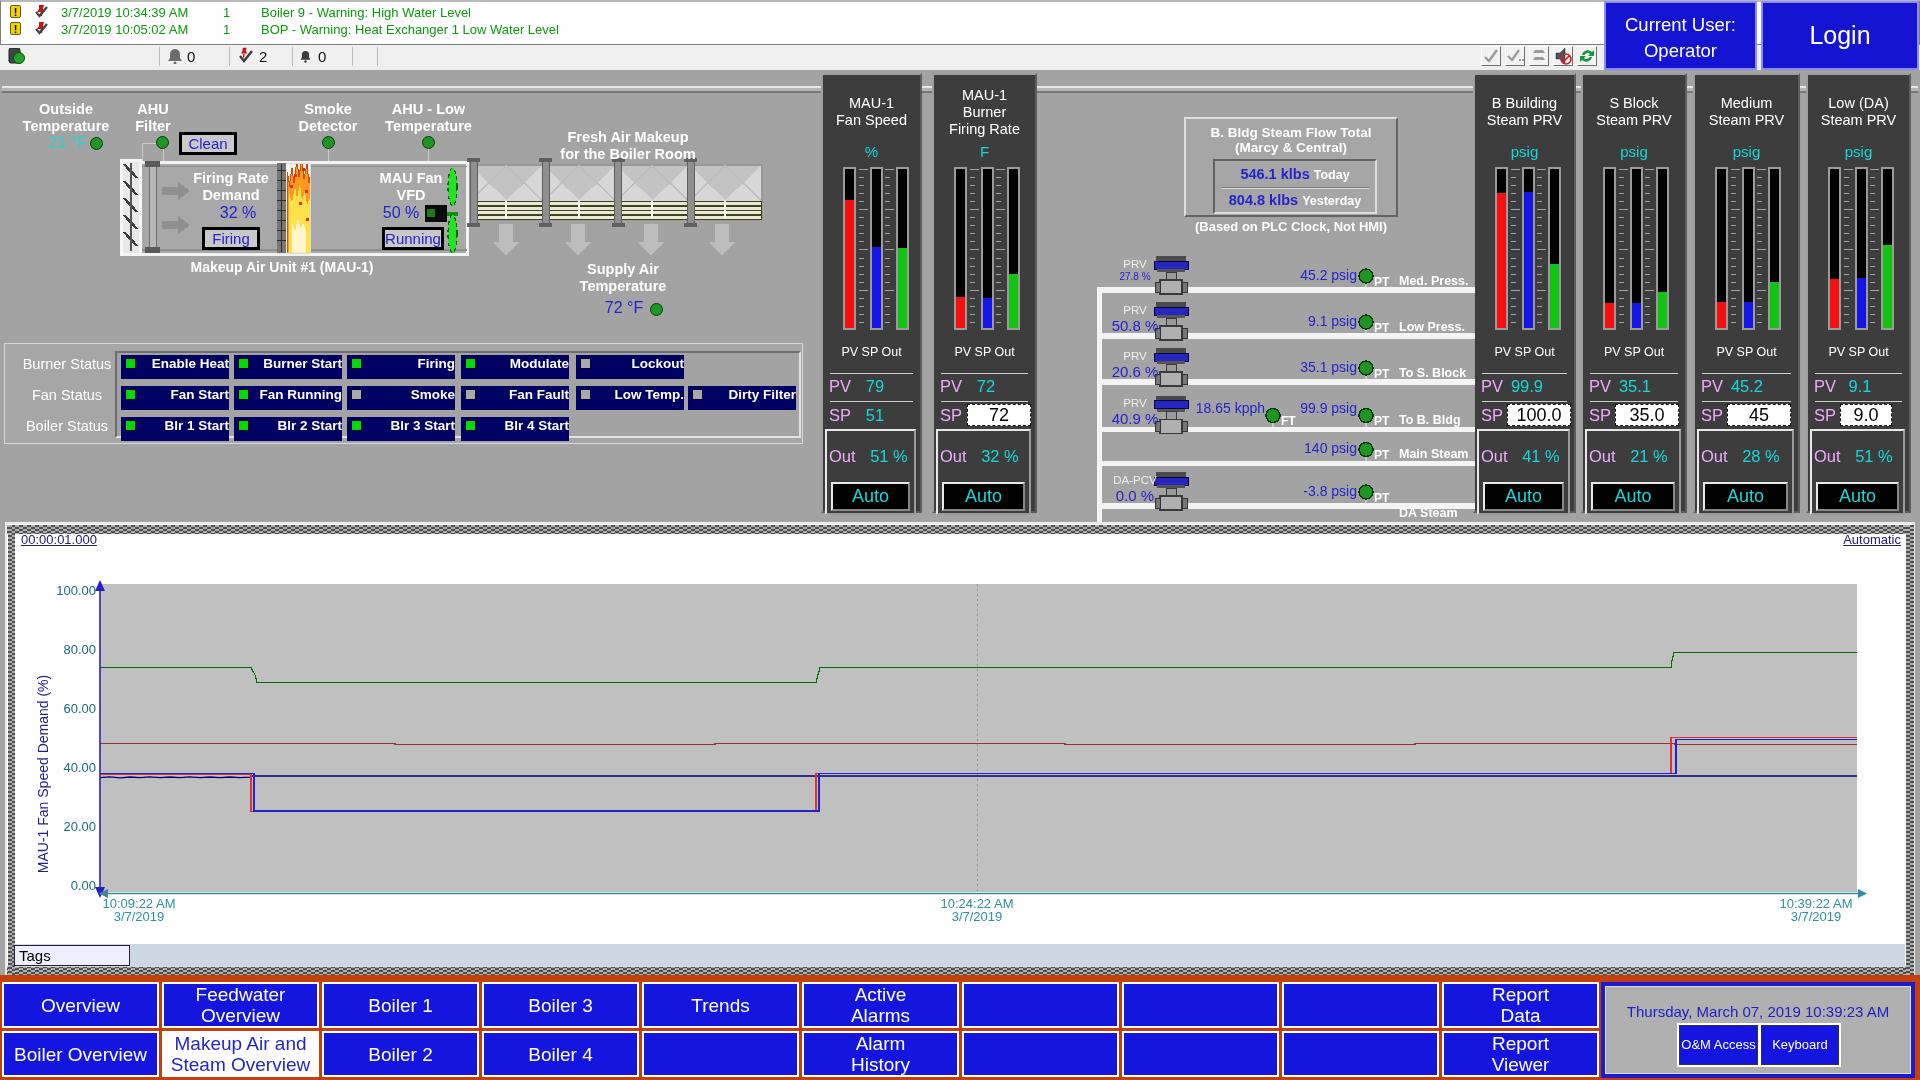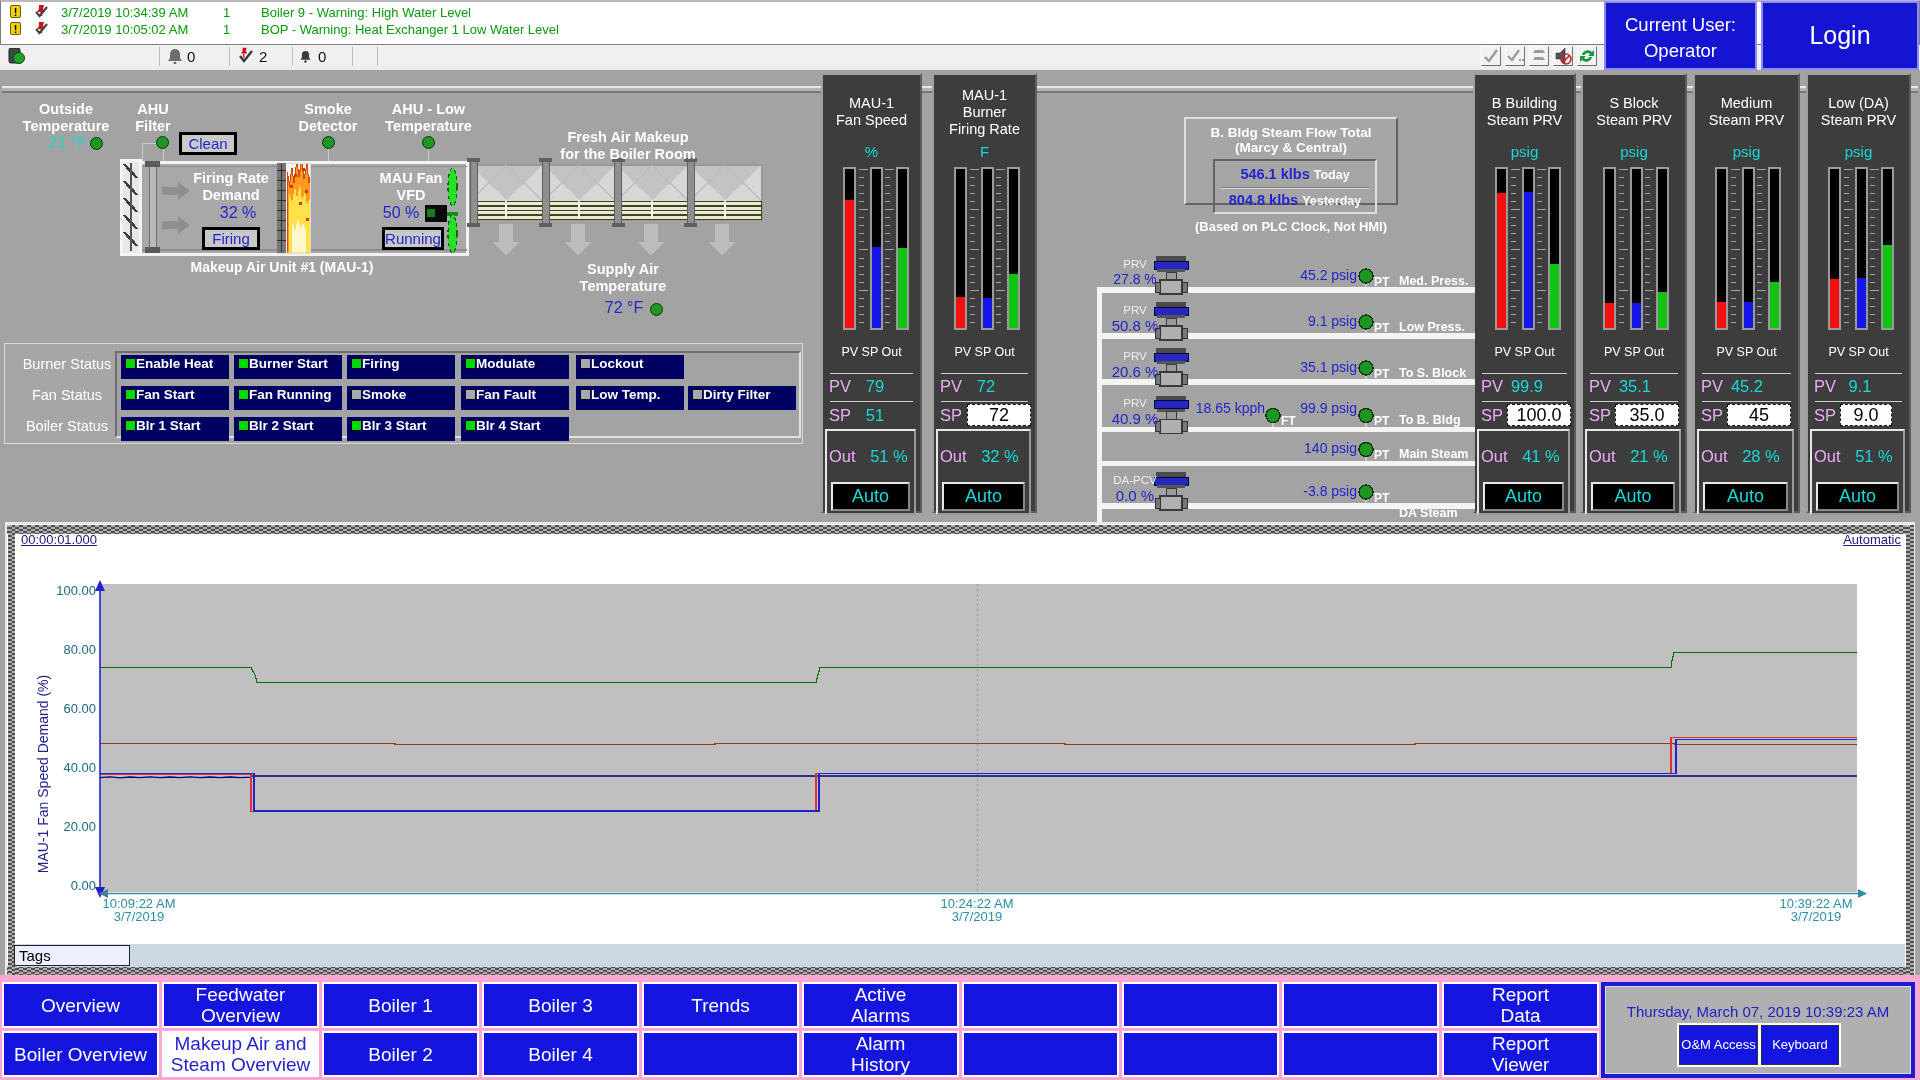--- a/index.html
+++ b/index.html
@@ -26,41 +26,41 @@
 #ridge{left:2px;top:86px;width:1916px;height:7px;background:#b5b5b5;border-top:2px solid #e6e6e6;border-bottom:2px solid #777;box-sizing:border-box}
 
 .ml{position:absolute;color:#fff;font-weight:bold;font-size:14.5px;line-height:16.5px;text-align:center;white-space:nowrap}
 .bv{position:absolute;color:#2424cc;font-size:16px;white-space:nowrap;text-align:center}
 .gbtn{position:absolute;background:#c9c9c9;border:3px solid #000;color:#2424cc;font-size:15px;text-align:center}
 .gdot{position:absolute;background:#1d9623;border:1.5px solid #083a08;border-radius:50%;width:13px;height:13px}
 
 #stat{left:4px;top:343px;width:799px;height:101px;border:1px solid #d9d9d9;background:#a6a6a6}
 #statin{position:absolute;left:110px;top:7px;width:686px;height:87px;border:2px solid;border-color:#6e6e6e #e2e2e2 #e2e2e2 #6e6e6e;background:#a3a3a3}
 .srow{position:absolute;color:#fff;font-weight:normal;font-size:14.5px;width:104px;text-align:center}
-.ind{position:absolute;height:24px;width:108px;background:#000063;color:#fff;font-weight:bold;font-size:13.5px;text-align:left;line-height:17px;padding-left:15px}
+.ind{position:absolute;height:24px;width:108px;background:#000063;color:#fff;font-weight:bold;font-size:13.5px;text-align:right;line-height:17px;padding-left:15px}
 .ind i{position:absolute;left:4px;top:3px;width:11px;height:11px;border:1px solid #003;background:#00da00}
 .ind i.off{background:#a9a9a9}
 
 .fp{position:absolute;top:73px;height:440px;background:#3d3d3d;border:2px solid;border-color:#9f9f9f #5d5d5d #5d5d5d #9f9f9f}
 .fpt{position:absolute;left:0;width:100%;text-align:center;color:#fff;font-size:14.5px;line-height:17px;font-weight:normal}
 .fpu{position:absolute;left:0;top:68px;width:100%;text-align:center;color:#17d8d8;font-size:15px}
 .vbar{position:absolute;top:92px;width:13px;height:163px;background:#000;border:2px solid #9a9a9a}
 .vbar i{position:absolute;bottom:0;left:0;width:100%;display:block}
 .tick{position:absolute;top:92px;width:10px;height:165px}
 .tick:before{content:"";position:absolute;left:2px;top:2px;width:5px;height:161px;background:repeating-linear-gradient(to bottom,#a2a2a2 0 1px,transparent 1px 8.05px)}
 .tick:after{content:"";position:absolute;left:2px;top:2px;width:9px;height:161px;background:repeating-linear-gradient(to bottom,#a2a2a2 0 1px,transparent 1px 40.25px)}
 .psolbl{position:absolute;top:270px;left:0;width:100%;text-align:center;color:#fff;font-size:12.5px}
 .fpsep{position:absolute;left:7px;right:7px;height:1px;background:#cfcfcf}
 .fprow{position:absolute;left:6px;color:#f0abfc;font-size:16.5px}
 .fpval{position:absolute;color:#17d8d8;font-size:16.5px;text-align:center}
 .spbox{position:absolute;top:329px;height:22px;background:#fff;border:1px dashed #111;color:#000;font-size:18px;text-align:center;line-height:20px}
 .outpan{position:absolute;left:2px;right:4px;top:354px;height:86px;border:2px solid;border-color:#e8e8e8 #9a9a9a #9a9a9a #e8e8e8;background:#3d3d3d}
 .autob{position:absolute;left:4px;right:4px;top:51px;height:29px;background:#000;border:2px solid;border-color:#e8e8e8 #888 #888 #e8e8e8;color:#17d8d8;font-size:18px;text-align:center;line-height:25px}
 
-#stbox{left:1184px;top:117px;width:214px;height:88px;background:#a6a6a6;border:2px solid;border-color:#dedede #636363 #636363 #dedede}
+#stbox{left:1184px;top:117px;width:214px;height:100px;background:#a6a6a6;border:2px solid;border-color:#dedede #636363 #636363 #dedede}
 #stbin{position:absolute;left:27px;top:40px;width:164px;height:55px;border:2px solid;border-color:#636363 #dedede #dedede #636363}
 
 #trendwrap{left:5px;top:522px;width:1910px;height:454px;background:#fff;border:2px solid #e9e9e9}
 .hatch{position:absolute;background:repeating-conic-gradient(#4f4f4f 0% 25%,#b0b0b0 0% 50%) 0 0/8px 4px}
 #tagsrow{position:absolute;left:8px;right:8px;top:420px;height:23px;background:#ccd8e4}
 #tagbox{position:absolute;left:-1px;top:1px;width:116px;height:21px;background:#eef;border:1px solid #223;font-size:15px;color:#000;padding-left:4px;line-height:19px}
 
 .nb{position:absolute;width:157px;height:46px;background:#1515e0;border:2px solid #fff;color:#fff;font-size:19px;display:flex;align-items:center;justify-content:center;text-align:center;line-height:21px}
 .nb.on{background:#fff;color:#2424cc}
 #datepan{left:1601px;top:7px;width:314px;height:96px;background:#b0b0b0;border:4px solid #1b1bd0;box-shadow:inset 0 0 0 1px #dcdcf2}
@@ -534,21 +534,21 @@
     <use href="#pt1" y="139.5"></use>
     <use href="#pt1" y="173.5"></use>
     <use href="#pt1" y="216"></use>
     <g>
         <line x1="188" y1="165.5" x2="188" y2="176.5" stroke="#c9c9c9" stroke-width="1.5"></line>
         <circle cx="188" cy="165.5" r="7" fill="#1d9623" stroke="#083a08" stroke-width="1.5"></circle>
       </g>
   </svg>
 
   <div class="a ctr" style="left:25px;top:8px;width:50px;font-size:11.5px;color:#efefef">PRV</div>
-  <div class="a ctr bl" style="left:18px;top:21px;width:64px;font-size:14px">27.8 %</div>
+  <div class="a ctr bl" style="left:18px;top:21px;width:64px;font-size:10px">27.8 %</div>
   <div class="a ctr" style="left:25px;top:54px;width:50px;font-size:11.5px;color:#efefef">PRV</div>
   <div class="a ctr bl" style="left:18px;top:67px;width:64px;font-size:15px">50.8 %</div>
   <div class="a ctr" style="left:25px;top:100px;width:50px;font-size:11.5px;color:#efefef">PRV</div>
   <div class="a ctr bl" style="left:18px;top:113px;width:64px;font-size:15px">20.6 %</div>
   <div class="a ctr" style="left:25px;top:147px;width:50px;font-size:11.5px;color:#efefef">PRV</div>
   <div class="a ctr bl" style="left:18px;top:160px;width:64px;font-size:15px">40.9 %</div>
   <div class="a ctr" style="left:13px;top:224px;width:74px;font-size:11.5px;color:#efefef">DA-PCV</div>
   <div class="a ctr bl" style="left:18px;top:237px;width:64px;font-size:15px">0.0 %</div>
 
   <div class="a bl" style="left:172px;top:17px;width:100px;font-size:14px;text-align:right">45.2 psig</div>
@@ -614,21 +614,21 @@
       <text x="1801" y="374">10:39:22 AM</text>
       <text x="1801" y="387">3/7/2019</text>
     </g>
     <text x="33" y="240" font-size="14" fill="#202090" text-anchor="middle" font-family="Liberation Sans" transform="rotate(-90 33 240)">MAU-1 Fan Speed Demand (%)</text>
   </svg>
   <div id="tagsrow">
       <div id="tagbox">Tags</div>
     </div>
 </div>
 
-<div class="a" id="nav" style="left:0;top:975px;width:1920px;height:105px;background:#f9a8d4">
+<div class="a" id="nav" style="left:0;top:975px;width:1920px;height:105px;background:#c2410c">
   <div class="nb" style="left:2px;top:7px">Overview</div>
   <div class="nb" style="left:162px;top:7px">Feedwater<br>Overview</div>
   <div class="nb" style="left:322px;top:7px">Boiler 1</div>
   <div class="nb" style="left:482px;top:7px">Boiler 3</div>
   <div class="nb" style="left:642px;top:7px">Trends</div>
   <div class="nb" style="left:802px;top:7px">Active<br>Alarms</div>
   <div class="nb" style="left:962px;top:7px"></div>
   <div class="nb" style="left:1122px;top:7px"></div>
   <div class="nb" style="left:1282px;top:7px"></div>
   <div class="nb" style="left:1442px;top:7px">Report<br>Data</div>

